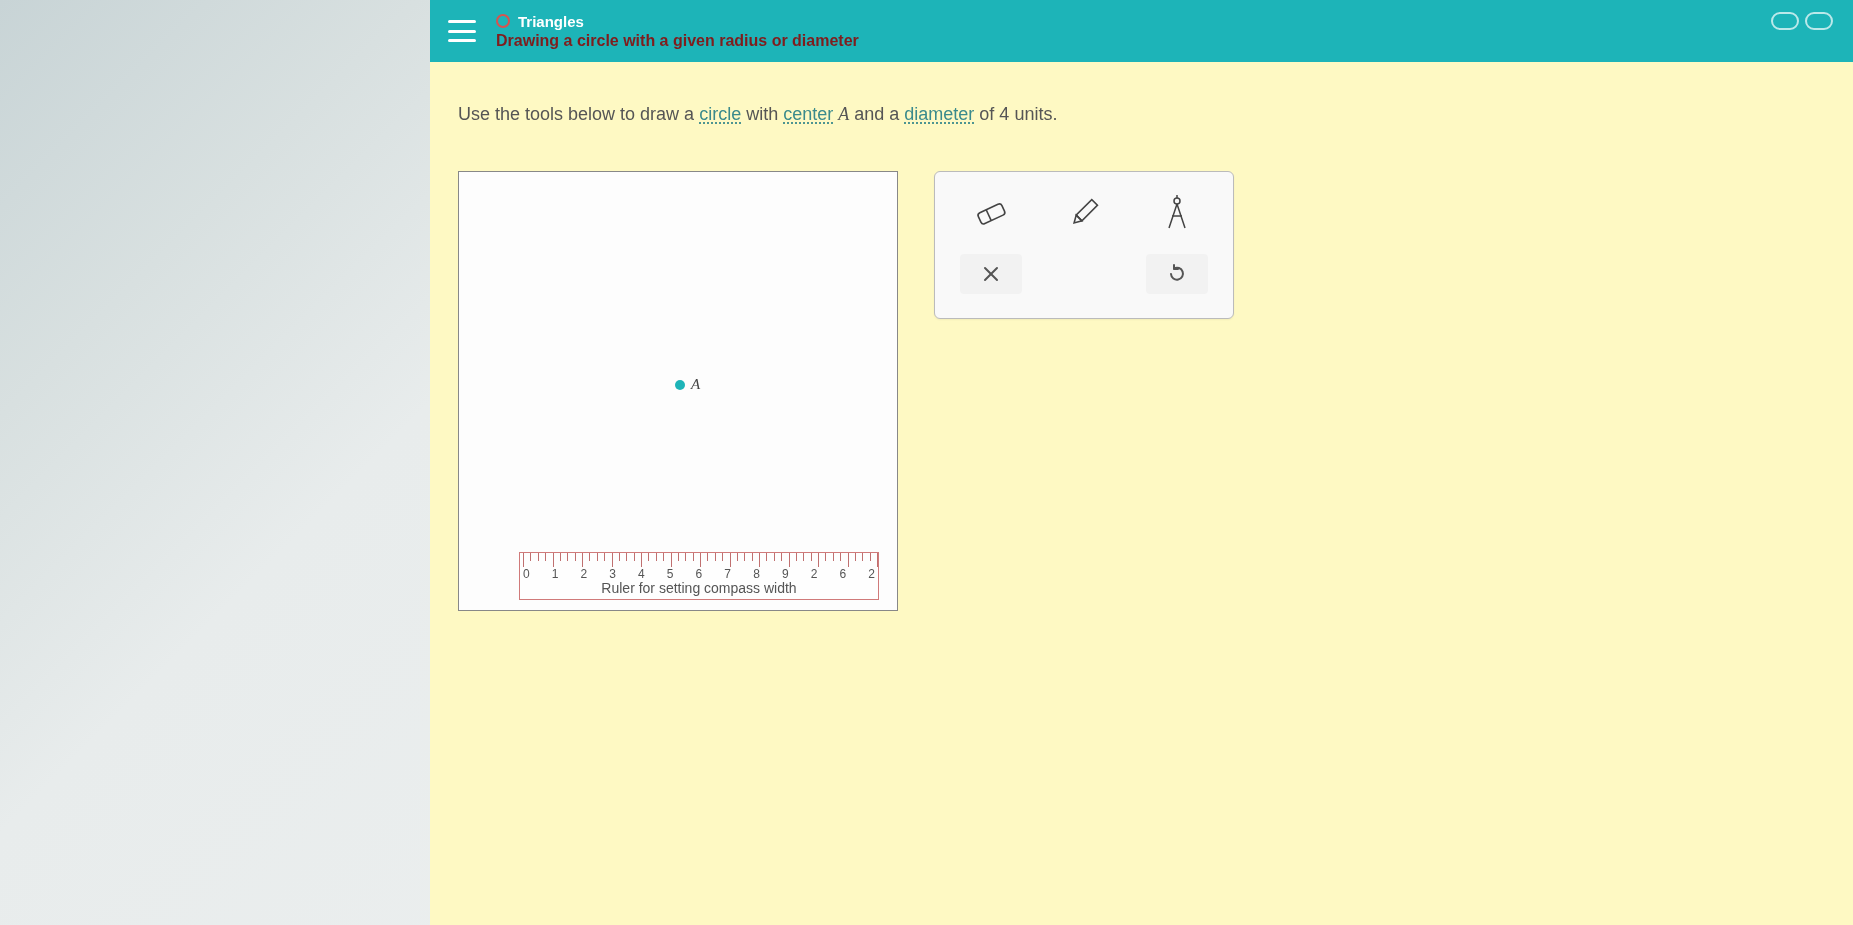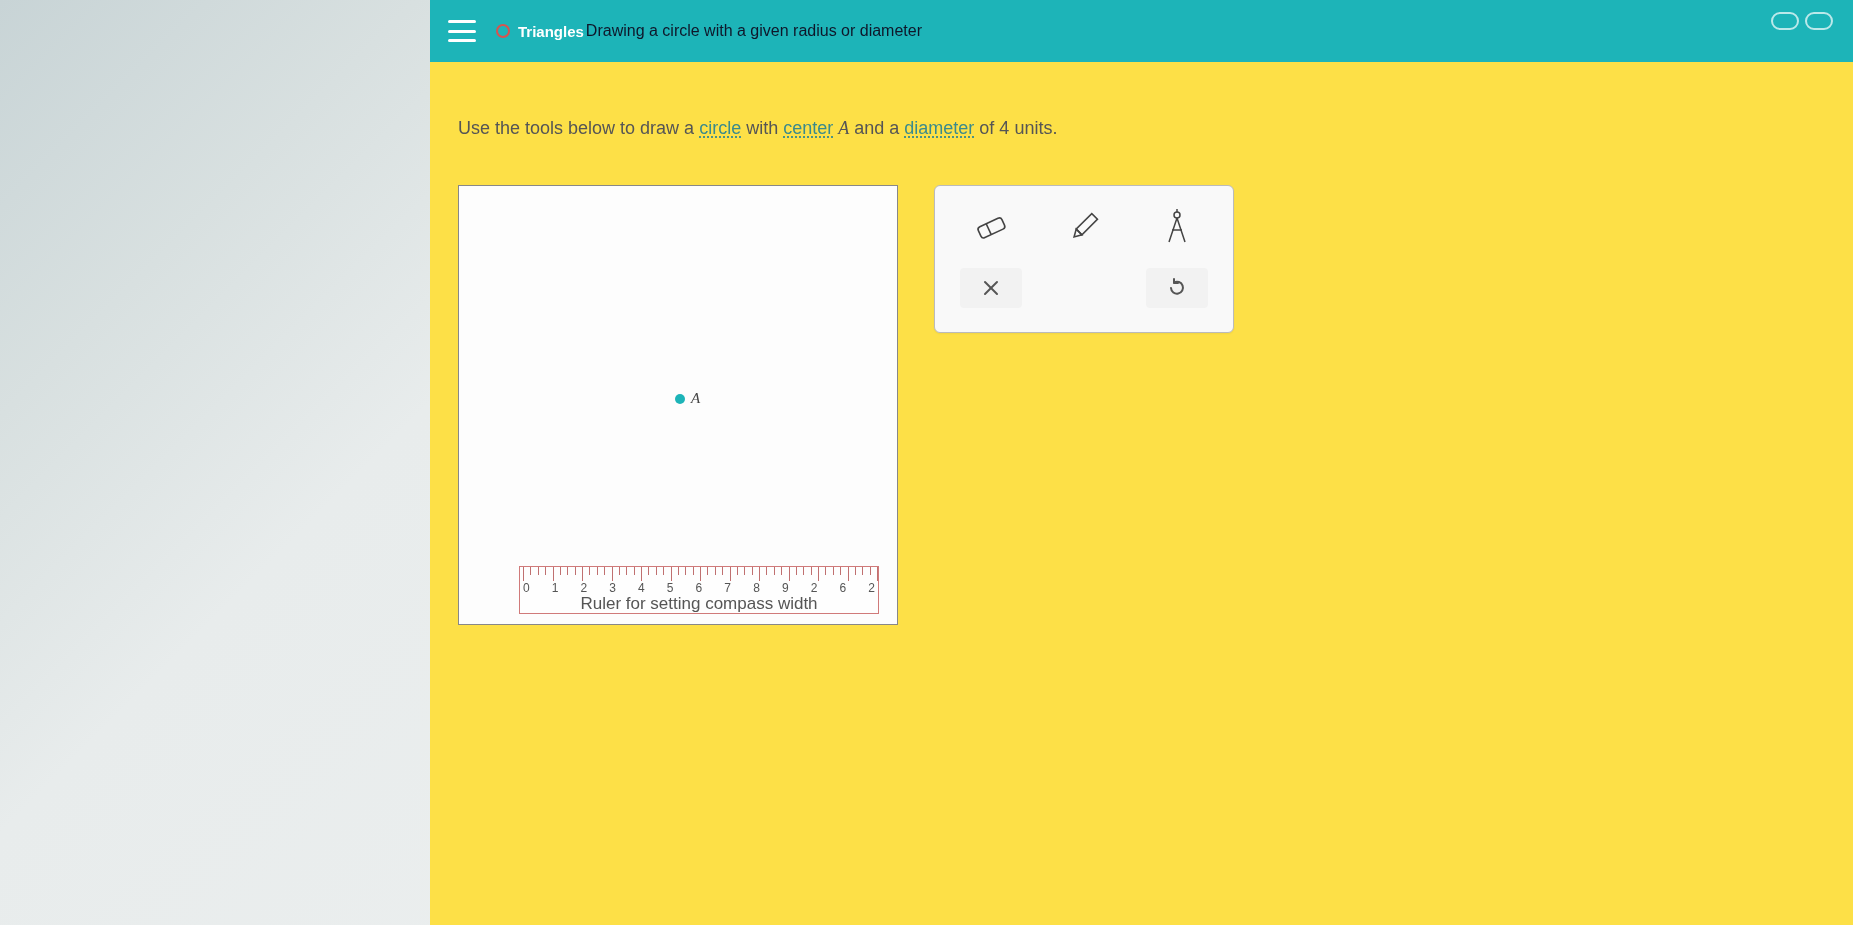--- a/index.html
+++ b/index.html
@@ -31,29 +31,29 @@
       justify-content: space-between;
       margin-right: 20px;
       cursor: pointer;
     }
     .menu-icon span {
       display: block;
       height: 3px;
       background: #fff;
       border-radius: 2px;
     }
-    .header-texts { display: flex; flex-direction: row; gap: 2px; }
+    .header-texts { display: flex; flex-direction: column; gap: 2px; }
     .category-row { display: flex; align-items: center; gap: 8px; }
     .category-dot {
       width: 14px; height: 14px;
       border: 2px solid #d9534f; border-radius: 50%;
       background: transparent;
     }
     .category-label { font-size: 15px; font-weight: bold; color: #fff; }
-    .lesson-title { font-size: 16px; font-weight: normal; color: #0f172a; }
+    .lesson-title { font-size: 16px; font-weight: bold; color: #7f1d1d; }
     .header-right {
       position: absolute;
       right: 20px;
       top: 12px;
       display: flex;
       gap: 6px;
     }
     .header-right-pill {
       width: 28px; height: 18px;
       border: 2px solid rgba(255,255,255,0.7);
@@ -74,22 +74,22 @@
       justify-content: center;
       cursor: pointer;
       box-shadow: 0 1px 2px rgba(0,0,0,0.08);
     }
     .content-area {
       position: absolute;
       left: 430px;
       top: 62px;
       right: 0;
       bottom: 0;
-      background: #fde047;
-      padding: 56px 28px 28px 28px;
+      background: #fef9c3;
+      padding: 42px 28px 28px 28px;
     }
     .instruction {
       font-size: 18px;
       color: #555;
       margin-bottom: 46px;
     }
     .instruction .linkish {
       color: #3a8a8c;
       text-decoration: underline dotted;
       text-underline-offset: 3px;
@@ -141,21 +141,21 @@
     .ruler-numbers {
       display: flex;
       justify-content: space-between;
       padding: 0 3px;
       font-size: 12px;
       color: #555;
       margin-top: -2px;
     }
     .ruler-caption {
       text-align: center;
-      font-size: 17px;
+      font-size: 14px;
       color: #555;
       margin-top: -1px;
     }
     .toolbox {
       width: 300px;
       border: 1px solid #bbb;
       border-radius: 6px;
       background: #f9f9f9;
       padding: 14px 10px 10px 10px;
       box-shadow: 0 1px 2px rgba(0,0,0,0.05);

